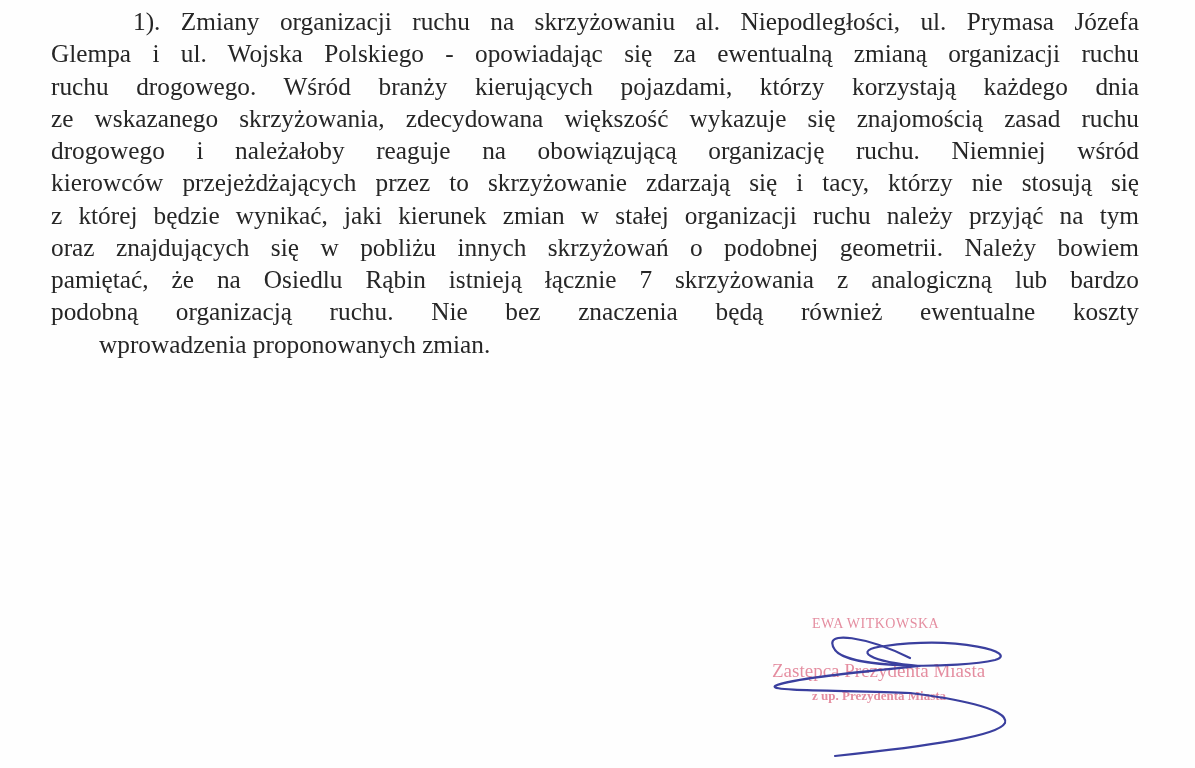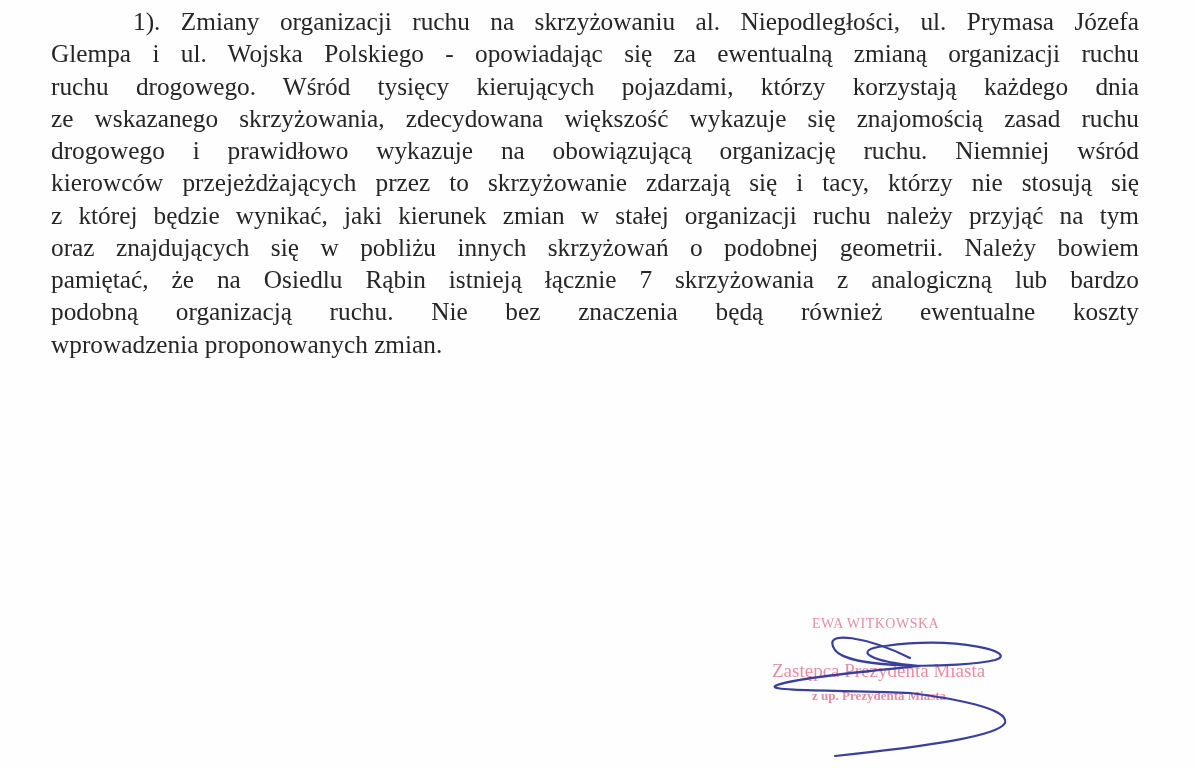--- a/index.html
+++ b/index.html
@@ -5,21 +5,21 @@
   html, body { margin: 0; padding: 0; background: #ffffff; }
   body { width: 1195px; height: 768px; position: relative; overflow: hidden; }
   .page { position: absolute; left: 0; top: 0; width: 1195px; height: 768px; background: #fefefe; }
   .para {
     position: absolute; left: 51px; top: 5px; width: 1088px;
     font-family: "Liberation Serif", "DejaVu Serif", serif;
     font-size: 25.3px; line-height: 32.25px; color: #262626;
   }
   .line { display: block; height: 32.25px; white-space: nowrap; text-align: justify; text-align-last: justify; }
   .line.first { padding-left: 82px; }
-  .line.last { text-align-last: left; }
+  .line.last { text-align-last: left; margin-left: 48px; }
   .stamp { position: absolute; left: 760px; top: 608px; width: 280px; height: 160px; }
   .stamp-name {
     position: absolute; left: 52px; top: 8px;
     font-family: "Liberation Serif", serif; font-size: 14px; letter-spacing: 0.5px;
     color: #e07a90; opacity: 0.85;
   }
   .stamp-role {
     position: absolute; left: 12px; top: 52px;
     font-family: "Liberation Serif", serif; font-size: 19px;
     color: #e07a90; opacity: 0.85;
@@ -31,23 +31,23 @@
   }
   .signature { position: absolute; left: 0; top: 0; width: 280px; height: 160px; }
 </style>
 </head>
 <body>
 
 <div class="page">
   <div class="para">
     <span class="line first">1). Zmiany organizacji ruchu na skrzyżowaniu al. Niepodległości, ul. Prymasa Józefa</span>
     <span class="line">Glempa i ul. Wojska Polskiego - opowiadając się za ewentualną zmianą organizacji ruchu</span>
-    <span class="line">ruchu drogowego. Wśród tysięcy kierujących pojazdami, którzy korzystają każdego dnia</span>
+    <span class="line">ruchu drogowego. Wśród branży kierujących pojazdami, którzy korzystają każdego dnia</span>
     <span class="line">ze wskazanego skrzyżowania, zdecydowana większość wykazuje się znajomością zasad ruchu</span>
-    <span class="line">drogowego i prawidłowo wykazuje na obowiązującą organizację ruchu. Niemniej wśród</span>
+    <span class="line">drogowego i należałoby reaguje na obowiązującą organizację ruchu. Niemniej wśród</span>
     <span class="line">kierowców przejeżdżających przez to skrzyżowanie zdarzają się i tacy, którzy nie stosują się</span>
     <span class="line">z której będzie wynikać, jaki kierunek zmian w stałej organizacji ruchu należy przyjąć na tym</span>
     <span class="line">oraz znajdujących się w pobliżu innych skrzyżowań o podobnej geometrii. Należy bowiem</span>
     <span class="line">pamiętać, że na Osiedlu Rąbin istnieją łącznie 7 skrzyżowania z analogiczną lub bardzo</span>
     <span class="line">podobną organizacją ruchu. Nie bez znaczenia będą również ewentualne koszty</span>
     <span class="line last">wprowadzenia proponowanych zmian.</span>
   </div>
 
   <div class="stamp">
     <div class="stamp-name">EWA WITKOWSKA</div>

